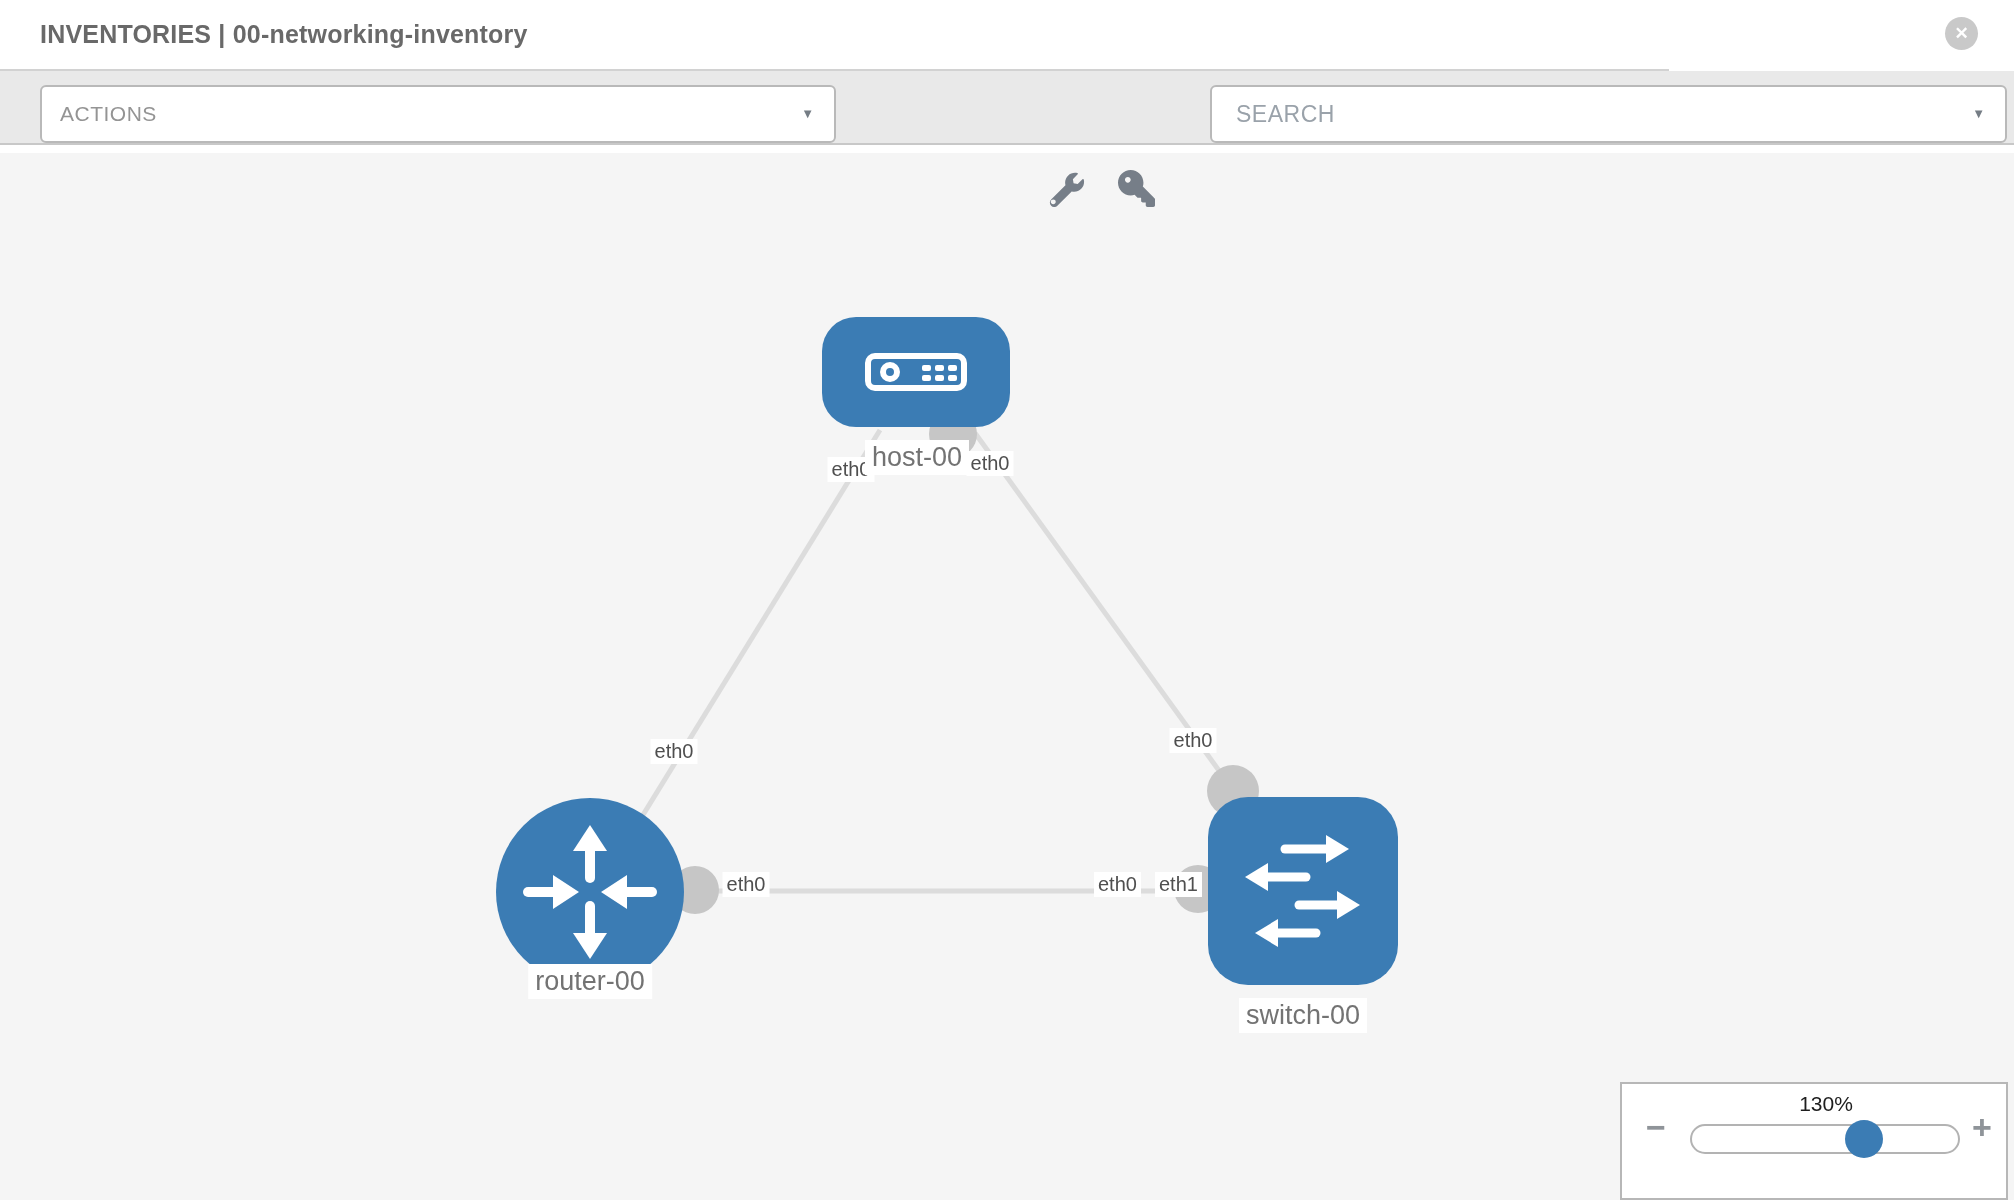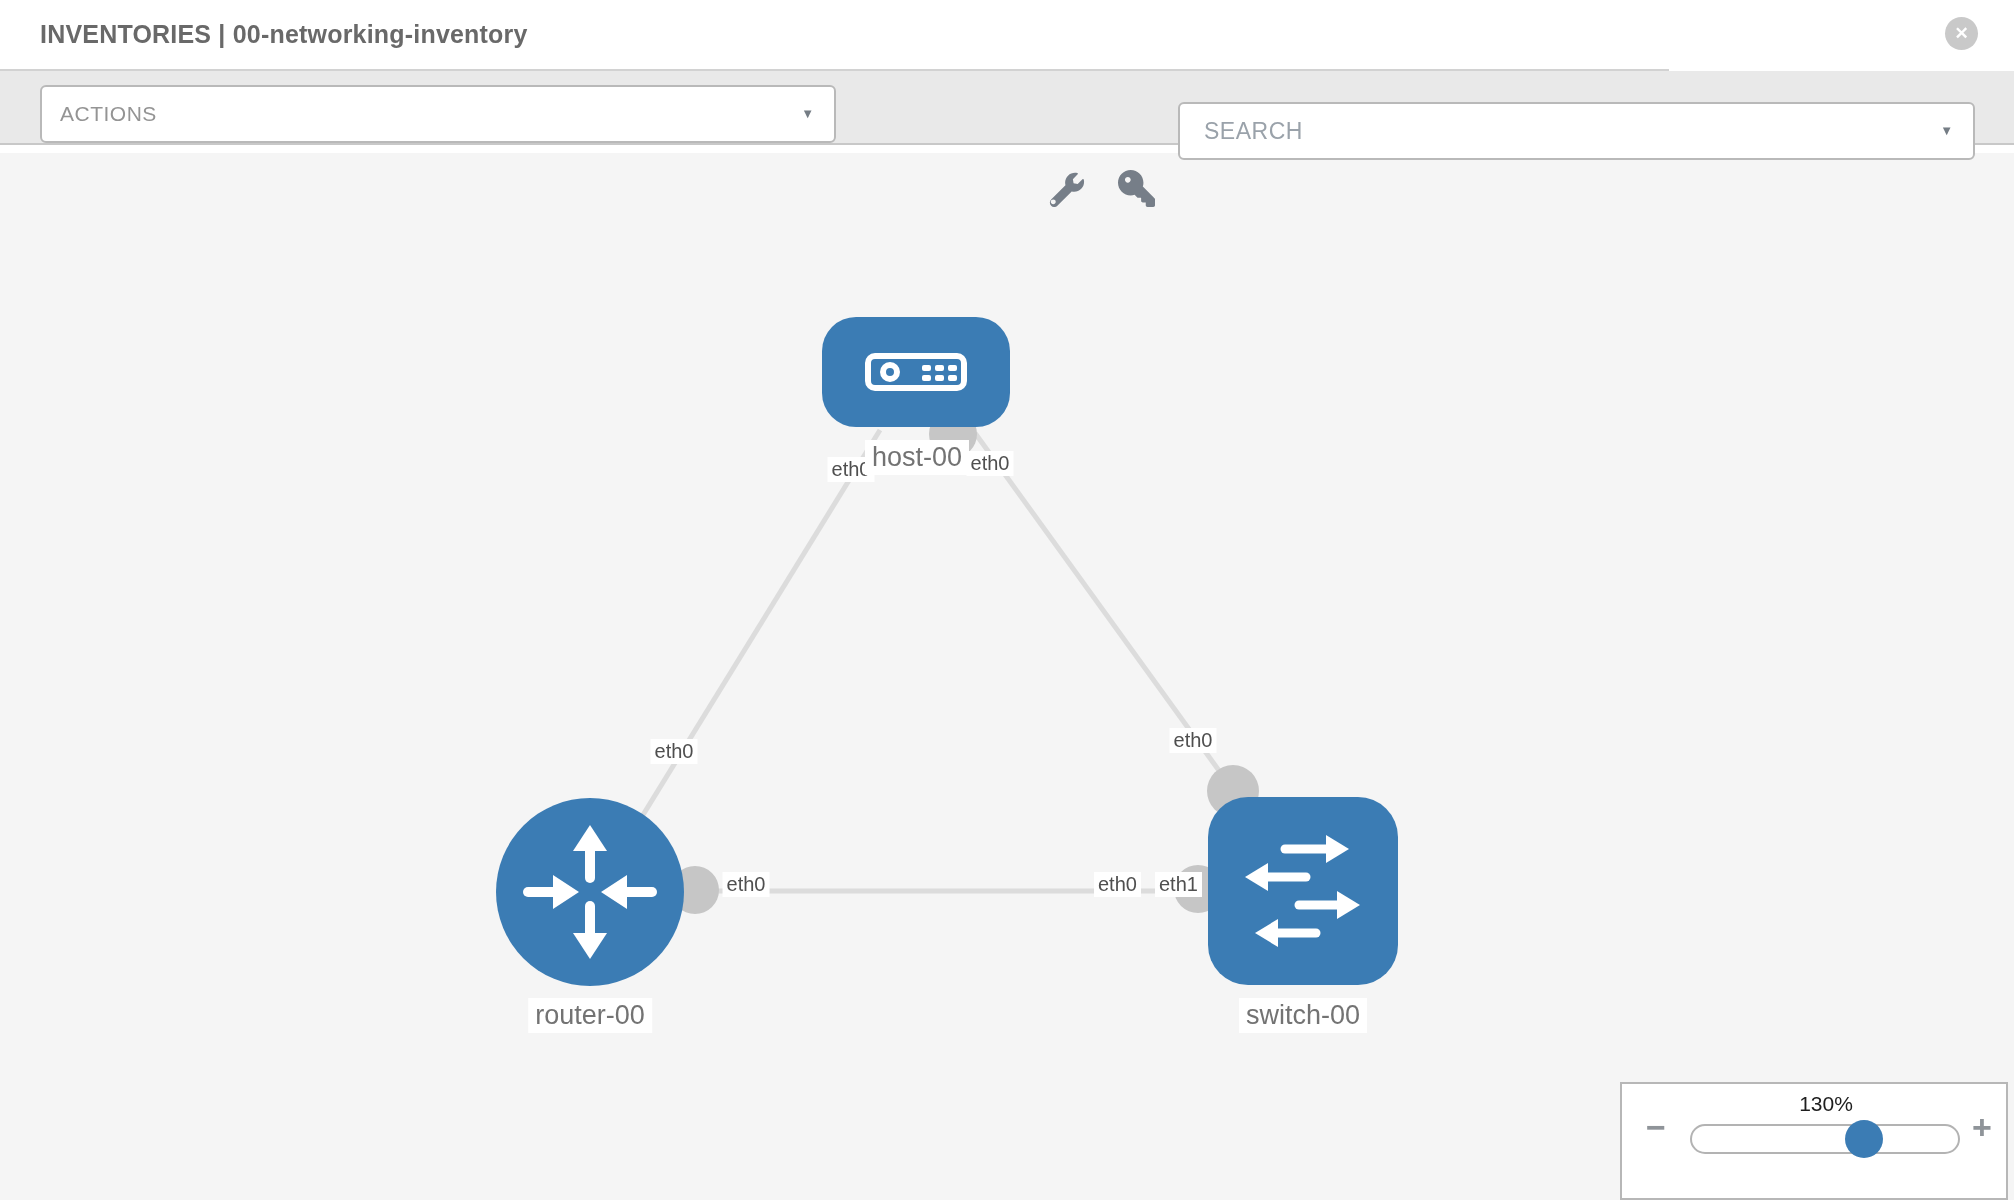--- a/index.html
+++ b/index.html
@@ -10,21 +10,21 @@
   
   .header { position:absolute; left:0; top:0; width:1669px; height:71px; background:#fff; border-bottom:2px solid #d2d2d2; }
   .page-title { position:absolute; left:40px; top:0; line-height:69px; font-size:25px; font-weight:700; color:#696969; letter-spacing:.2px; }
   .close-btn { position:absolute; left:1945px; top:17px; width:33px; height:33px; border:none; border-radius:50%; background:#c9c9c9; cursor:pointer; }
   .close-btn span { position:absolute; inset:0; color:#fff; font-size:17px; font-weight:700; line-height:33px; text-align:center; }
 
   
   .toolbar { position:absolute; left:0; top:71px; width:2014px; height:74px; background:#e9e9e9; border-bottom:2px solid #c8c8c8; }
   .select { position:absolute; top:14px; height:58px; background:#fff; border:2px solid #b9b9b9; border-radius:6px; cursor:pointer; }
   .select-actions { left:40px; width:796px; }
-  .select-search { left:1178px; width:797px;margin-top:17px; }
+  .select-search { left:1210px; width:797px; }
   .select-text { position:absolute; left:18px; top:0; line-height:54px; font-size:21px; color:#949494; letter-spacing:.5px; }
   .select-search .select-text { left:24px; color:#9aa2aa; font-size:23px; }
   .caret { position:absolute; right:20px; top:0; line-height:54px; font-size:13px; color:#757d85; }
   .tool-btn { position:absolute; top:94px; width:46px; height:46px; background:transparent; border:none; cursor:pointer; }
   .tool-btn svg { display:block; margin:auto; }
   .btn-wrench { left:1044px; }
   .btn-key { left:1113px; }
 
   
   .canvas-bg { position:absolute; left:0; top:153px; width:2014px; height:1047px; background:#f5f5f5; }
@@ -115,21 +115,21 @@
   </svg>
 
   <div class="chip ctr" style="left:851px; top:457px;">eth0</div>
   <div class="chip node-label ctr" style="left:917px; top:440px;">host-00</div>
   <div class="chip ctr" style="left:990px; top:451px;">eth0</div>
   <div class="chip ctr" style="left:674px; top:739px;">eth0</div>
   <div class="chip ctr" style="left:1193px; top:728px;">eth0</div>
   <div class="chip ctr" style="left:746px; top:872px;">eth0</div>
   <div class="chip" style="left:1094px; top:872px;">eth0</div>
   <div class="chip" style="left:1122px; top:872px;margin-left:33px;">eth1</div>
-  <div class="chip node-label ctr" style="left:590px; top:998px;">router-00</div>
+  <div class="chip node-label ctr" style="left:590px; top:964px;">router-00</div>
   <div class="chip node-label ctr" style="left:1303px; top:998px;">switch-00</div>
 
   <div class="header">
     <div class="page-title">INVENTORIES | 00-networking-inventory</div>
     <button class="close-btn">
       <span>✕</span>
     </button>
   </div>
 
   <div class="toolbar">

